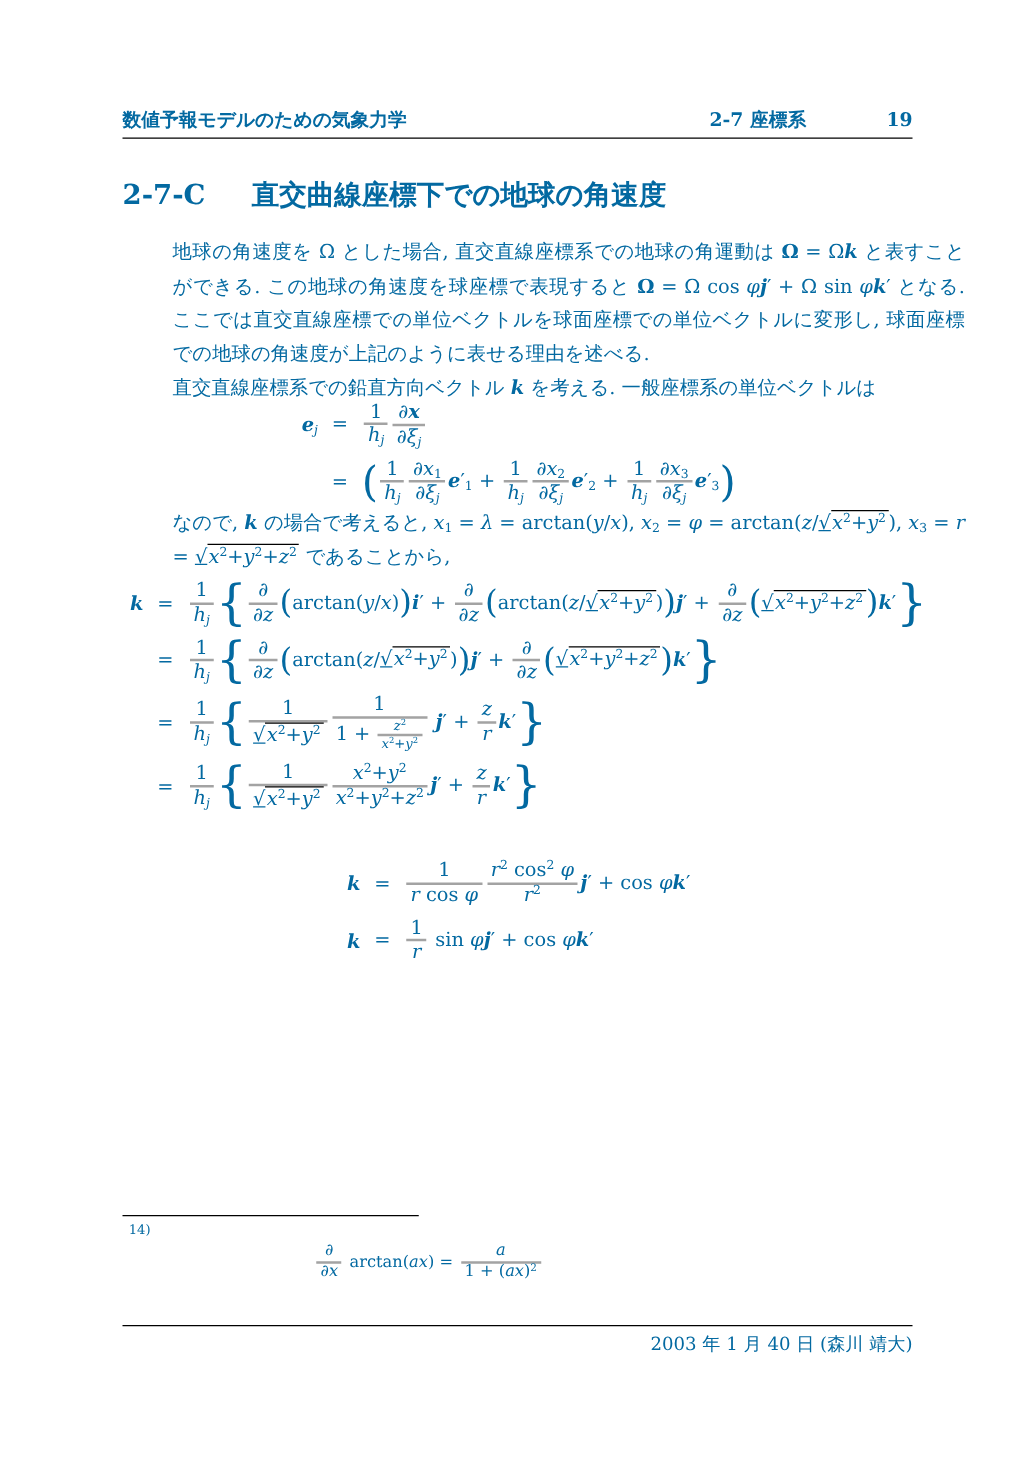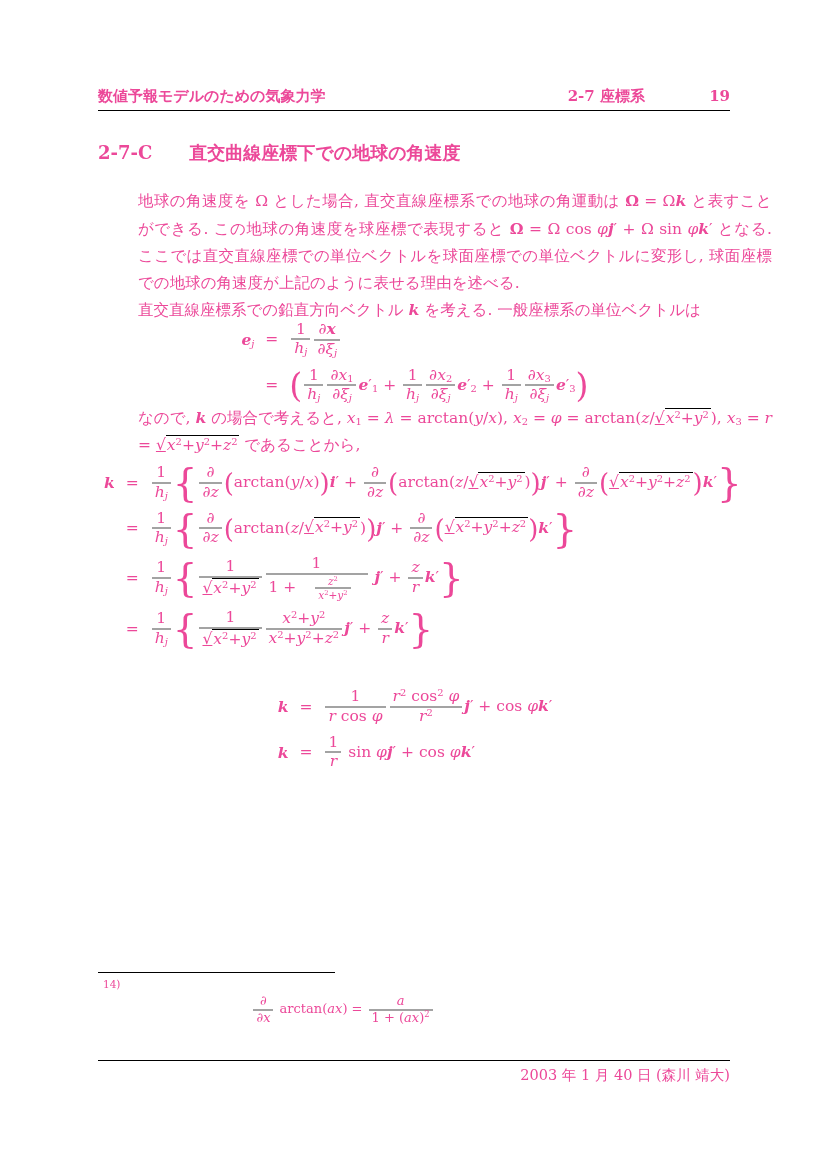--- a/index.html
+++ b/index.html
@@ -1,30 +1,30 @@
 <!DOCTYPE html>
 <html><head>
 <meta charset="utf-8">
 <style>
   html,body { margin:0; padding:0; background:#ffffff; }
   .page {
     position:relative; width:826px; height:1169px; background:#ffffff;
-    color:#ec4899; font-family:"DejaVu Serif","Liberation Serif",serif; overflow:hidden;
+    color:#0369a1; font-family:"DejaVu Serif","Liberation Serif",serif; overflow:hidden;
   }
   
   .hdr { position:absolute; top:87px; left:98px; width:632px;
          display:flex; justify-content:space-between; align-items:baseline;
          font-family:"Liberation Sans",sans-serif; font-weight:bold; font-size:15px; }
   .hdr .num { font-family:"DejaVu Serif",serif; }
   .hdr-right span + span { margin-left:60px; }
   .rule { position:absolute; left:98px; width:632px; border-top:1.4px solid #000; }
   .hdr-rule { top:110px; }
   .foot-rule { top:1060px; border-top:1px solid #000; }
   
-  .sec { position:absolute; top:141px; left:98px; font-size:18px; font-weight:bold; }
+  .sec { position:absolute; top:141px; left:98px; font-size:22px; font-weight:bold; }
   .sec .sec-num { font-family:"DejaVu Serif",serif; }
   .sec .sec-title { font-family:"Liberation Sans",sans-serif; margin-left:37px; }
   
   .para { position:absolute; left:98px; width:634px; font-size:15.5px;
           line-height:27px; text-align:justify;margin-left:40px; }
   .p1 { top:187px; } .p2 { top:296px; } .p3 { top:404px; } .p4 { top:651px; }
   sup,sub { font-size:64%; line-height:0; }
   sup { vertical-align:0.55em; } sub { vertical-align:-0.25em; }
   
   .im { font-family:"DejaVu Serif",serif; }
@@ -33,21 +33,21 @@
   .e1 { top:316px; } .e2 { top:460px; } .e3 { top:684px; }
   .eqn { margin:0 auto; border-collapse:collapse; font-size:15.5px; }
   .eqn td { padding:4px 0; vertical-align:middle; white-space:nowrap; }
   .eqn td.l { text-align:right; }
   .eqn td.m { text-align:center; padding:4px 11px; }
   .eqn td.r { text-align:left; }
   .e2 .eqn { margin:0 0 0 6px; }
   .fr { display:inline-block; vertical-align:middle; text-align:center; margin:0 2px; }
   .fr .nu { display:block; padding:0 3px; line-height:1.15; }
   .fr .de { display:block; padding:0 3px; line-height:1.15; border-top:2px solid #a3a3a3; }
-  .fr.sm { font-size:68%; margin:0 14px; }
+  .fr.sm { font-size:68%; margin:0 1px; }
   .sq { white-space:nowrap;text-decoration:underline; }
   .sq .bar { display:inline-block; border-top:1px solid #000; padding:1px 2px 0 1px; line-height:1.1; }
   .d2 { font-size:168%; line-height:0.4; vertical-align:middle; font-weight:normal; }
   .d25 { font-size:215%; line-height:0.4; vertical-align:middle; font-weight:normal; }
   .d3 { font-size:250%; line-height:0.35; vertical-align:middle; font-weight:normal; }
   
   .fn-rule { position:absolute; top:972px; left:98px; width:237px; border-top:1px solid #000; }
   .fn-label { position:absolute; top:978px; left:103px; font-size:10.5px; }
   .fn-eq { position:absolute; top:994px; left:98px; width:490px; text-align:center; font-size:13px; }
   

